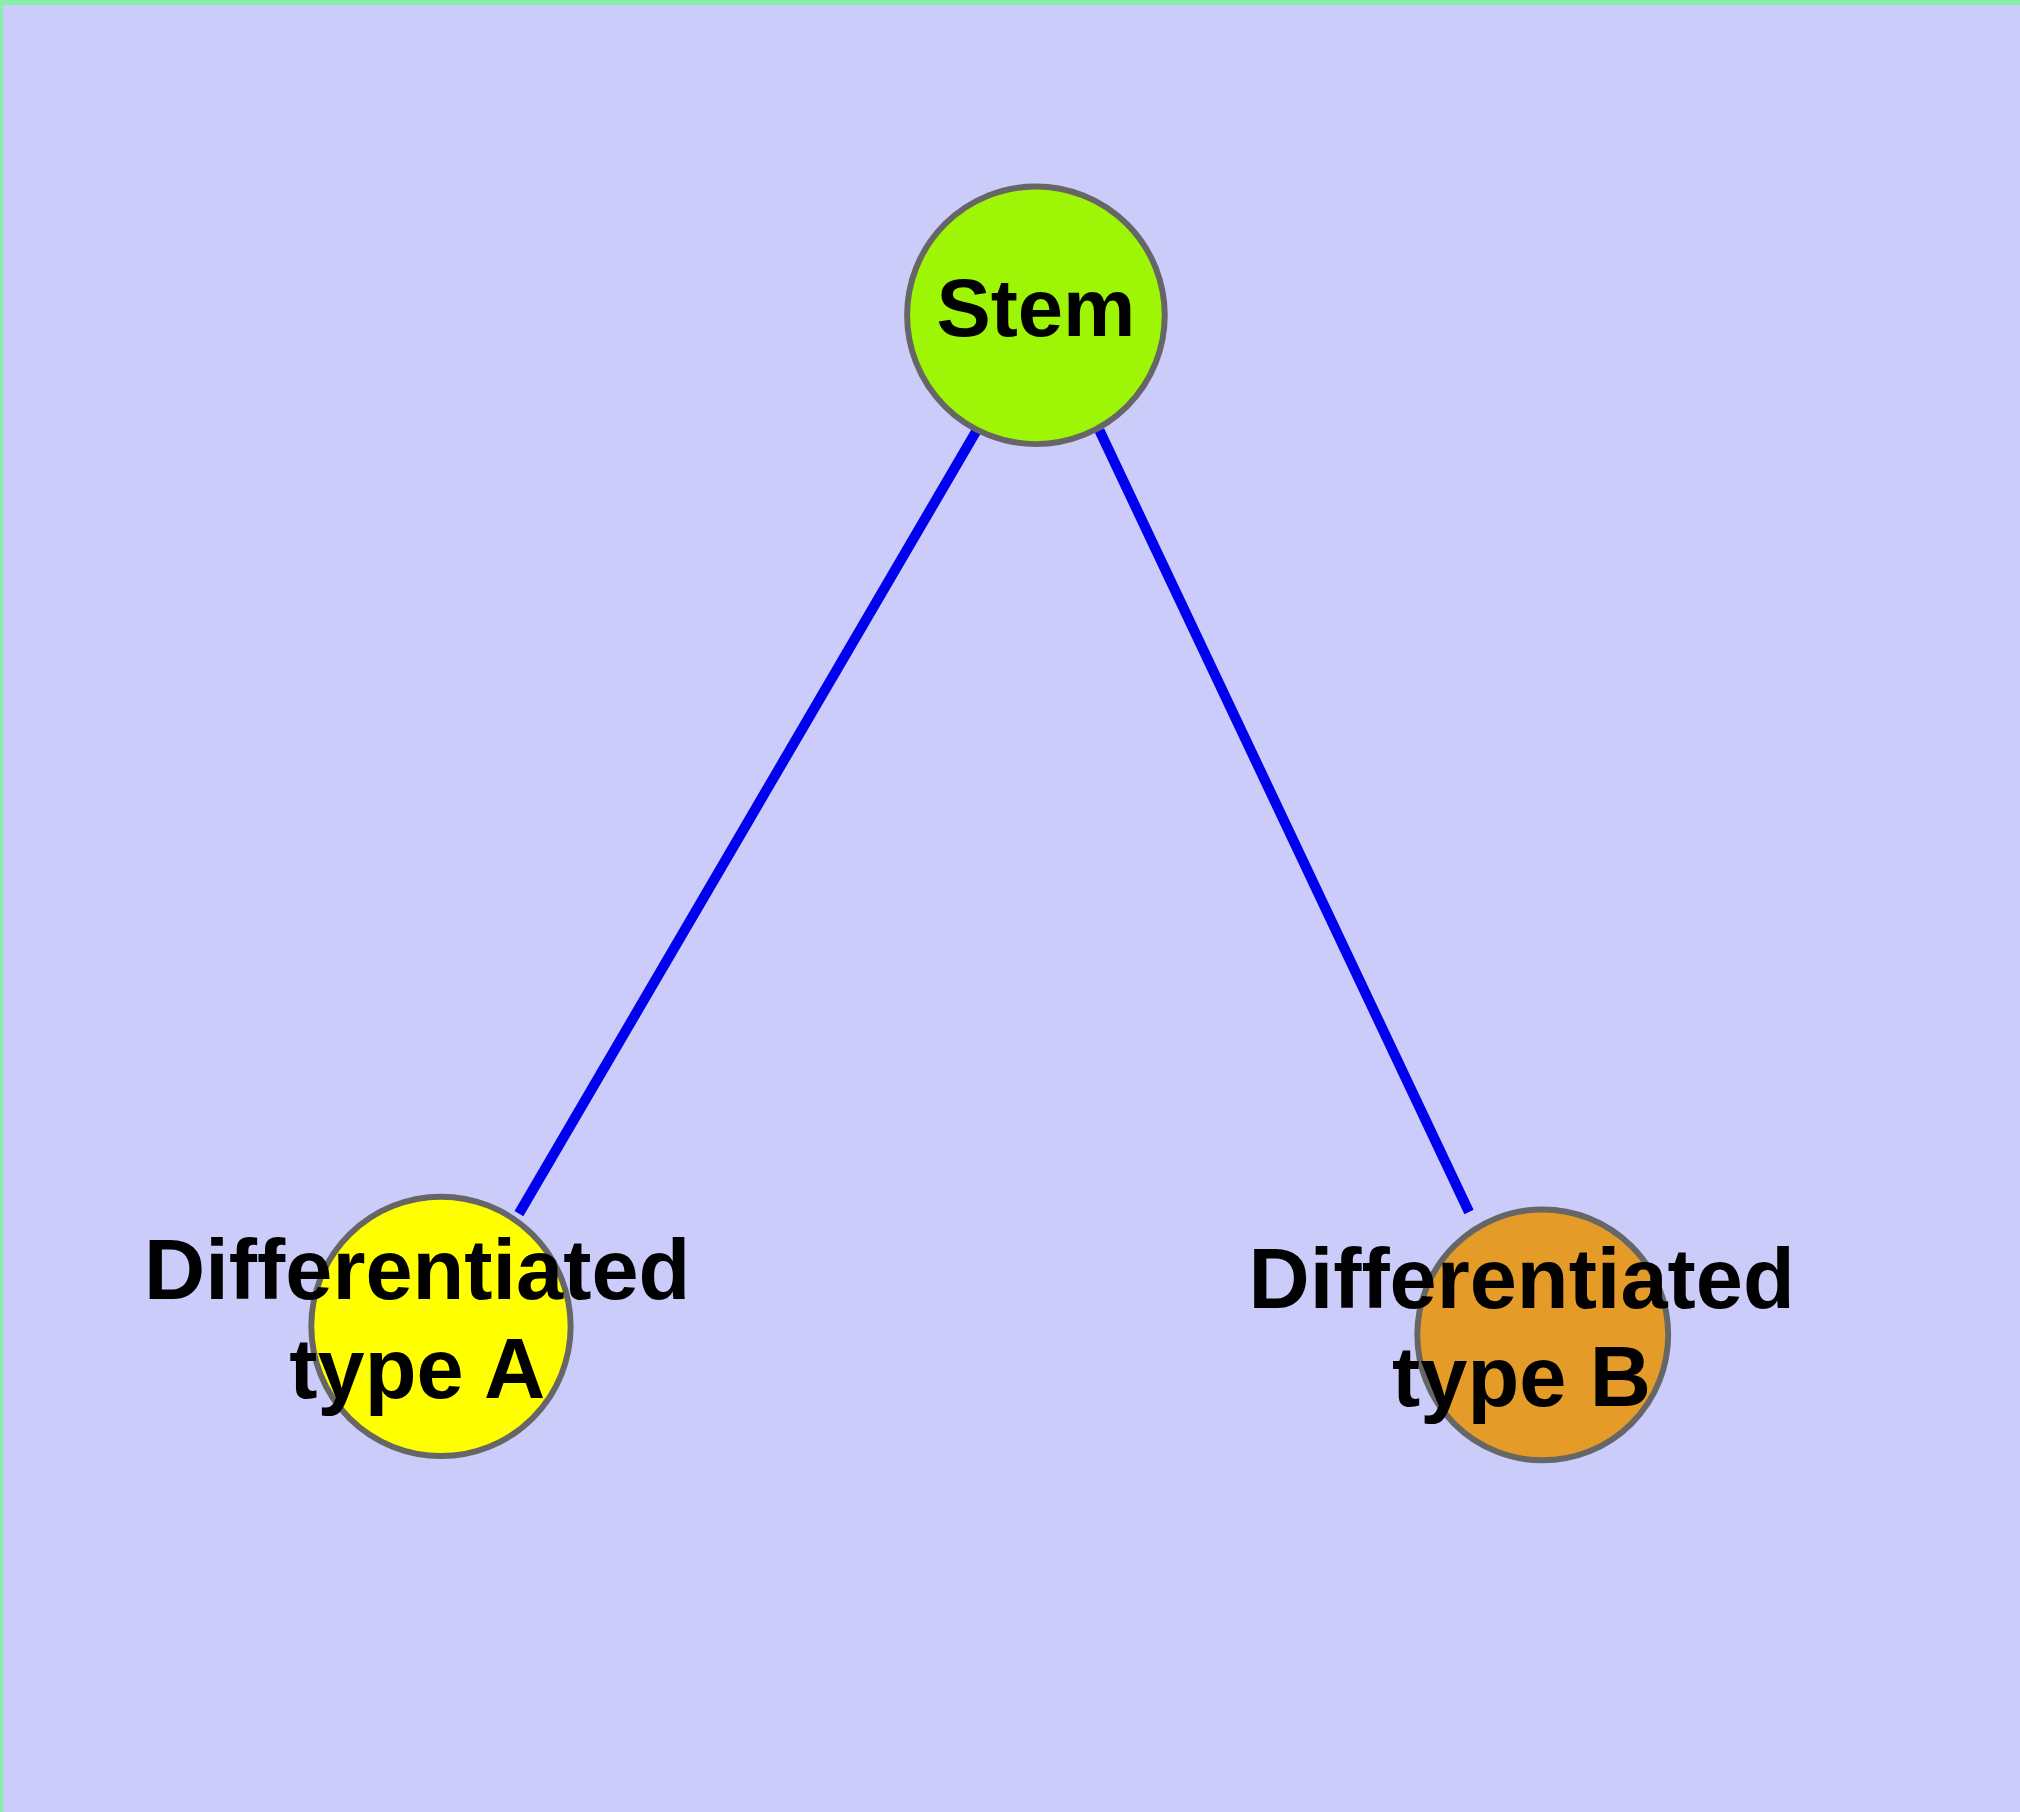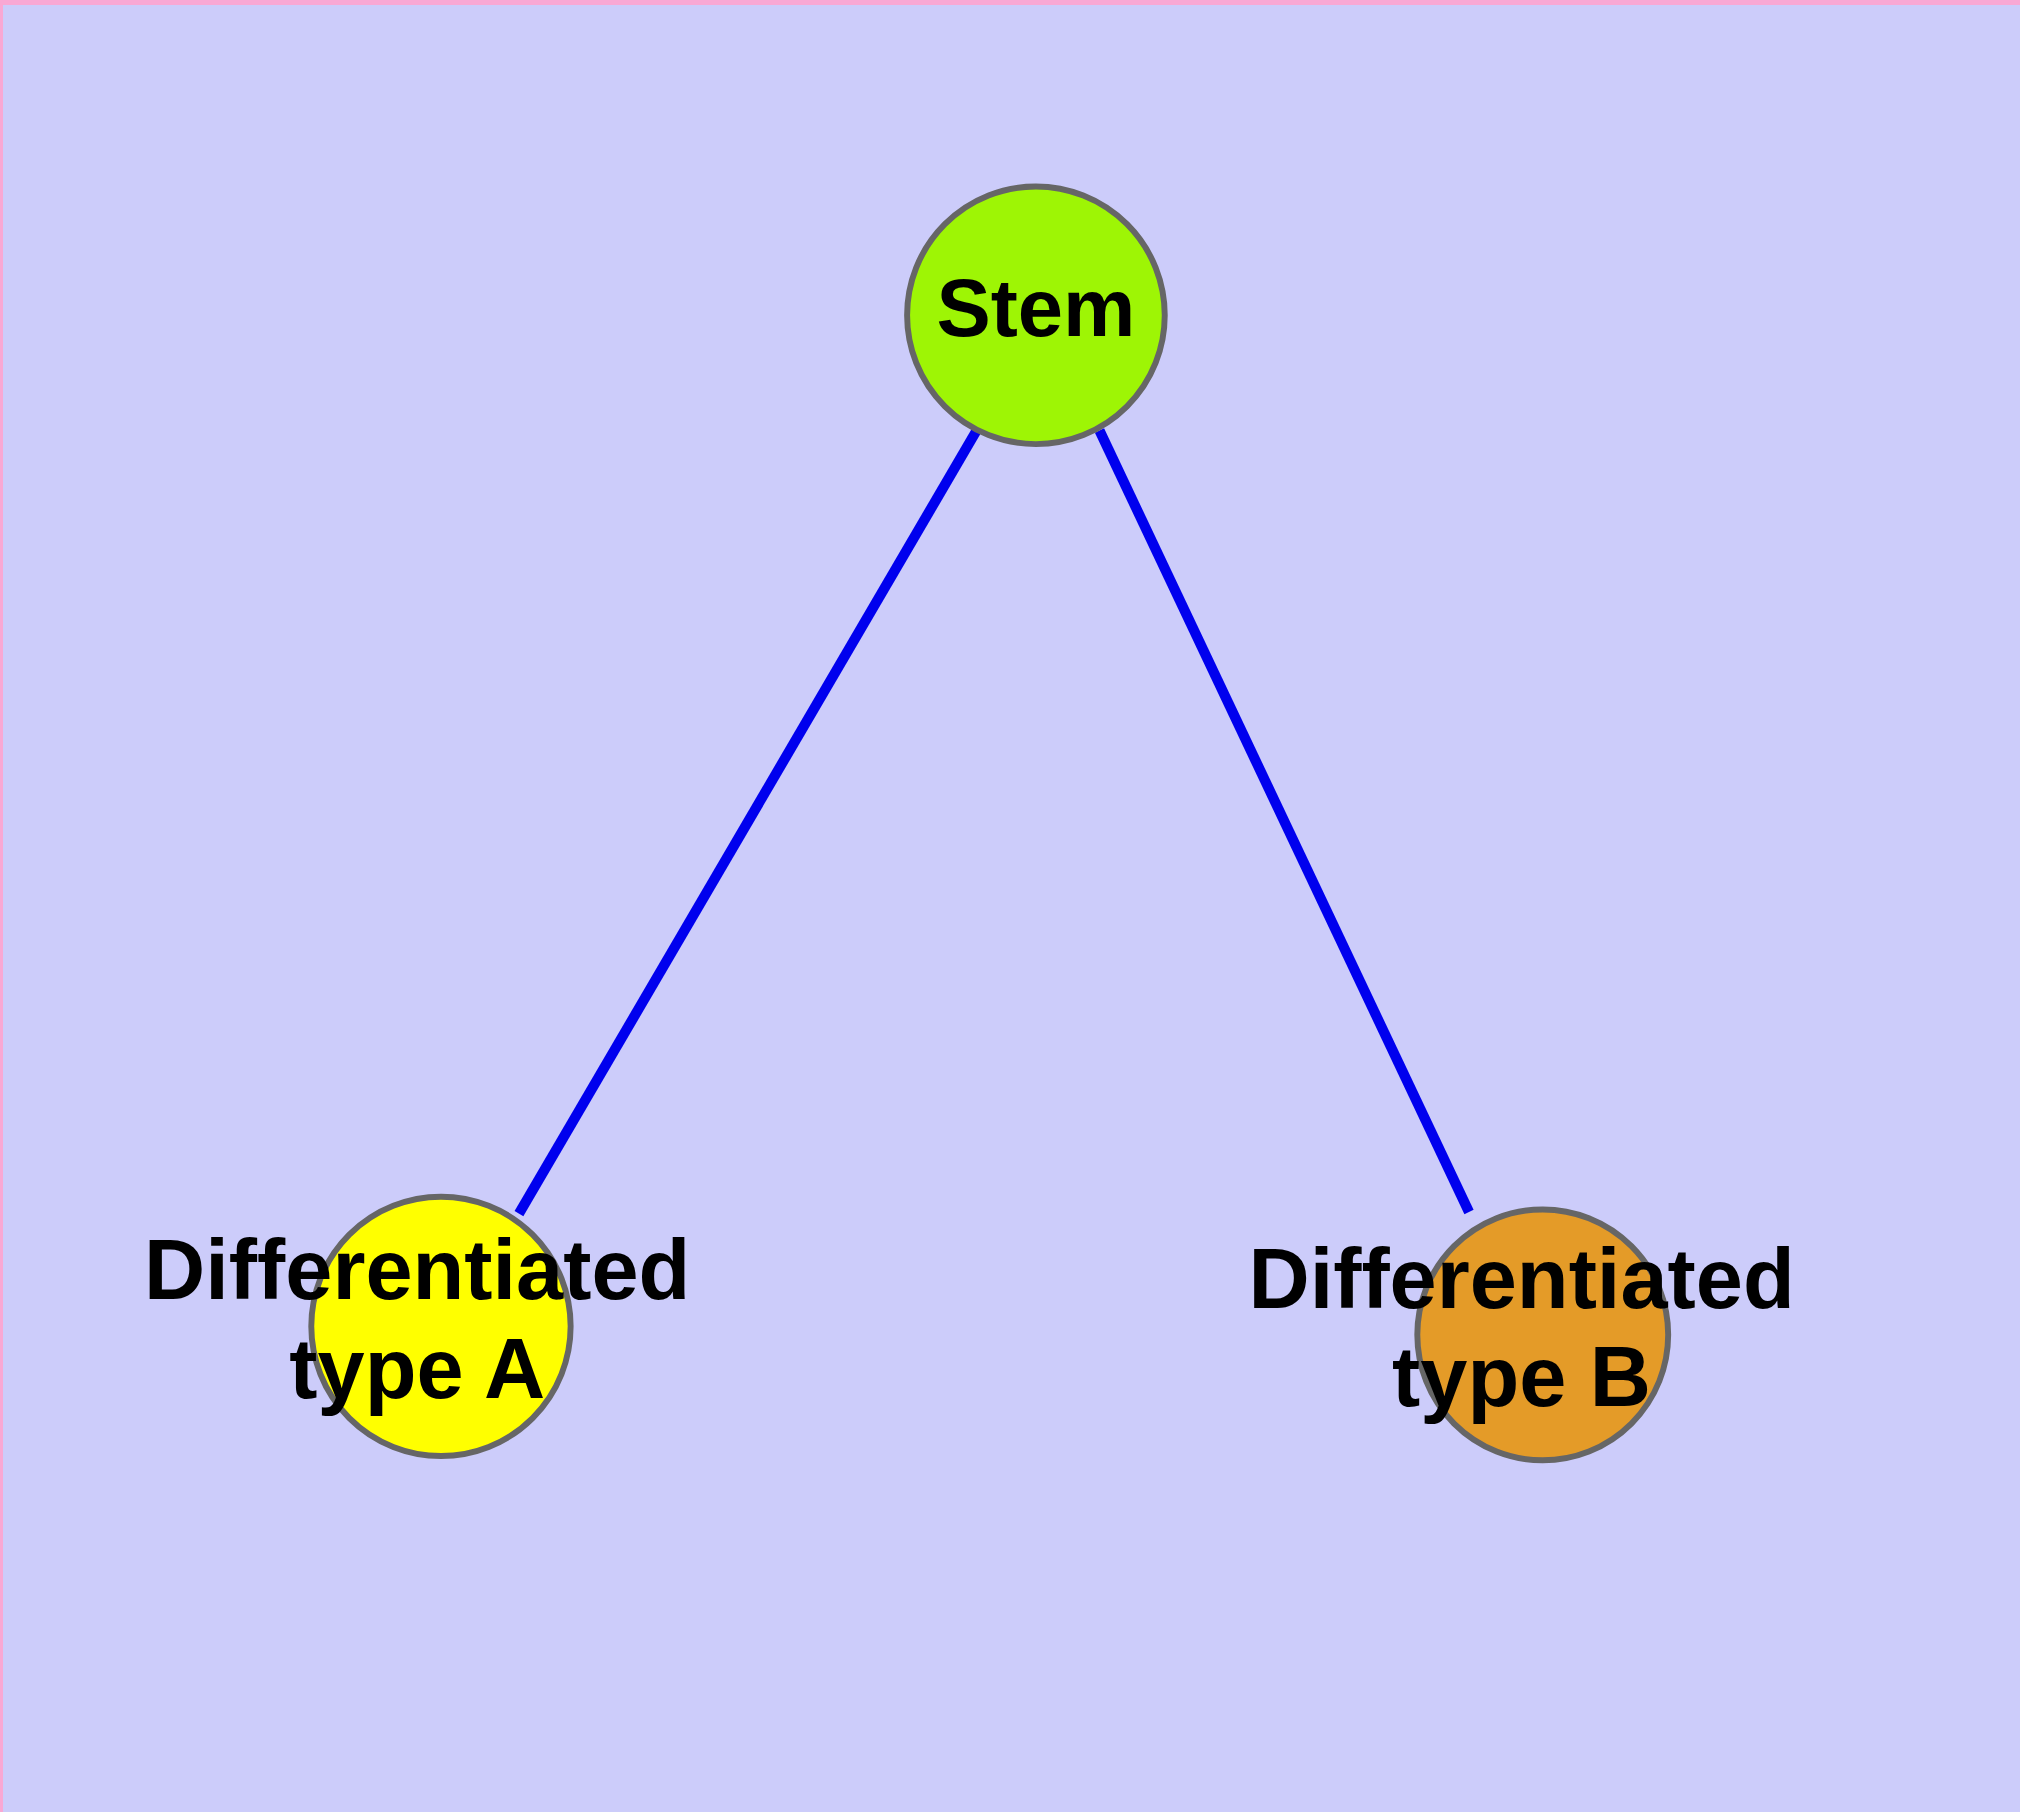--- a/index.html
+++ b/index.html
@@ -5,21 +5,21 @@
 <style>
   html, body {
     margin: 0;
     padding: 0;
     background: #ffffff;
   }
   #canvas {
     position: relative;
     width: 2021px;
     height: 1812px;
-    background: #f9a8d4;
+    background: #86efac;
     overflow: hidden;
     font-family: "Liberation Sans", "DejaVu Sans", sans-serif;
   }
   #plot-area {
     position: absolute;
     left: 3.4px;
     top: 5.1px;
     width: 2017px;
     height: 1807px;
     background: #ccccfa;

